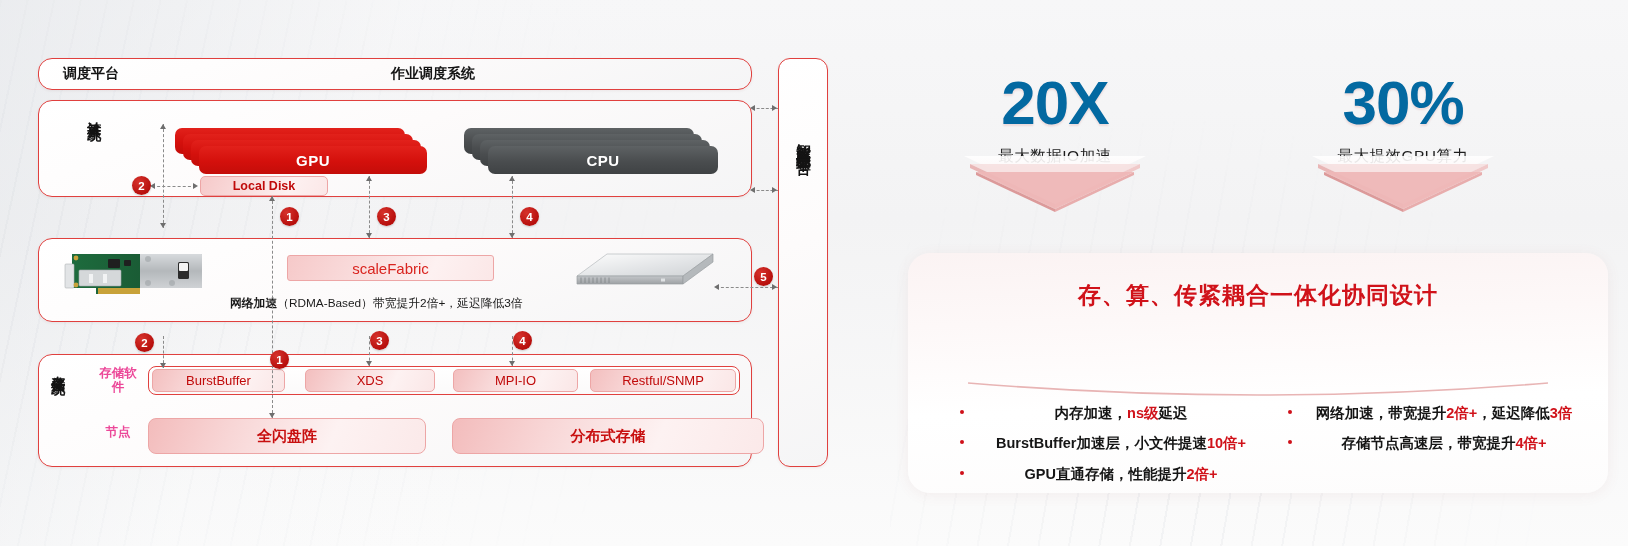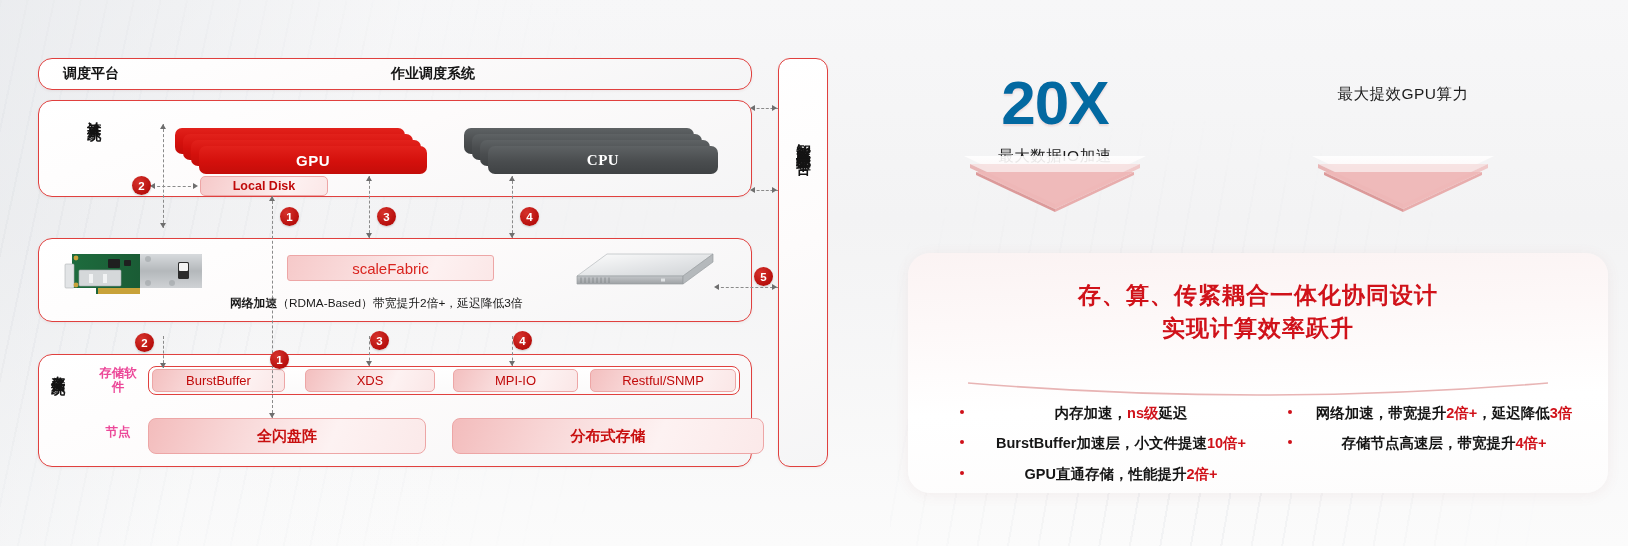--- a/index.html
+++ b/index.html
@@ -158,21 +158,21 @@
     <span class="vlabel" id="compute-label">计算子系统</span>
   </div>
 
   <div class="stack gpu" style="left:175px;top:128px;width:252px;height:46px;">
     <div class="sheet" style="left:0;top:0;width:230px;height:26px;"></div>
     <div class="sheet" style="left:8px;top:6px;width:230px;height:26px;"></div>
     <div class="sheet" style="left:16px;top:12px;width:230px;height:26px;"></div>
     <div class="top" style="left:24px;top:18px;width:228px;height:28px;">GPU</div>
   </div>
 
-  <div class="stack cpu" style="left:464px;top:128px;width:254px;height:28px;font-family:Liberation Serif, serif;">
+  <div class="stack cpu" style="left:464px;top:128px;width:254px;height:28px;">
     <div class="sheet" style="left:0;top:0;width:230px;height:26px;"></div>
     <div class="sheet" style="left:8px;top:6px;width:230px;height:26px;"></div>
     <div class="sheet" style="left:16px;top:12px;width:230px;height:26px;"></div>
     <div class="top" style="left:24px;top:18px;width:230px;height:28px;">CPU</div>
   </div>
 
   <div class="pill" id="localdisk">Local Disk</div>
 
   <div class="panel" id="fabric-panel"></div>
 
@@ -338,27 +338,27 @@
     <polygon points="46,22 204,22 125,59 46,22" fill="#eeb7b7" opacity=".95"></polygon>
     <polygon points="46,22 125,59 125,62 46,25" fill="#dc9a9a"></polygon>
     <polygon points="204,22 125,59 125,62 204,25" fill="#e8adad"></polygon>
     <defs>
         <linearGradient id="pd2" x1="0" y1="0" x2="0" y2="1">
       <stop offset="0" stop-color="#ffffff"></stop>
           <stop offset="1" stop-color="#fbeaea"></stop>
         </linearGradient>
       </defs>
   </svg>
+  <div class="num">30%</div>
   <div class="cap">最大提效GPU算力</div>
 </div>
 
 <div id="right-card">
   <div id="rc-title">
     <div>存、算、传紧耦合一体化协同设计</div>
-    <div>实现计算效率跃升</div>
   </div>
   <svg id="rc-divider" viewBox="0 0 580 22" preserveAspectRatio="none">
     <path d="M0 2 Q290 26 580 2" fill="none" stroke="#e8b4b4" stroke-width="1.6"></path>
   </svg>
   <ul class="bullets" id="bul-left">
       <li><span>内存加速，</span><span class="hi">ns级</span><span>延迟</span></li>
       <li><span>BurstBuffer加速层，小文件提速</span><span class="hi">10倍+</span></li>
       <li><span>GPU直通存储，性能提升</span><span class="hi">2倍+</span></li>
     </ul>
   <ul class="bullets" id="bul-right">

